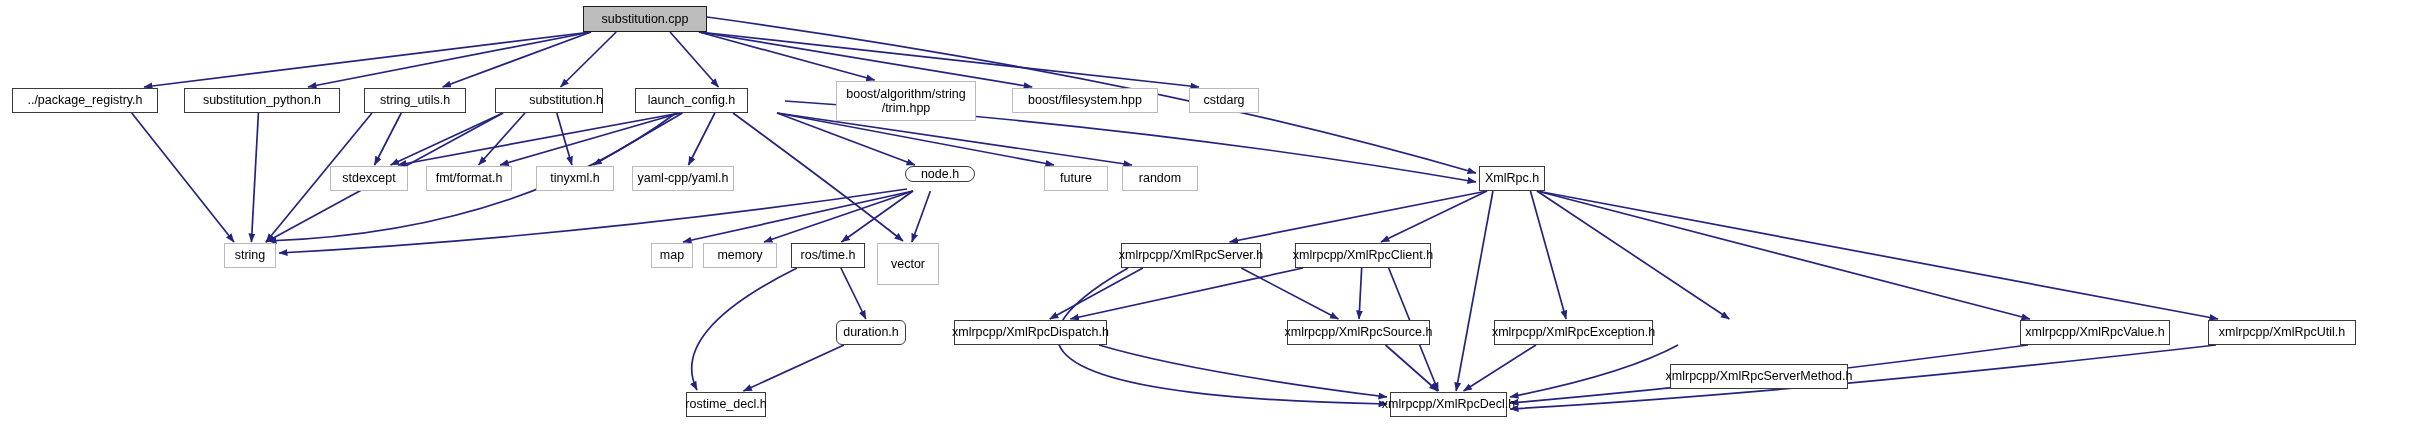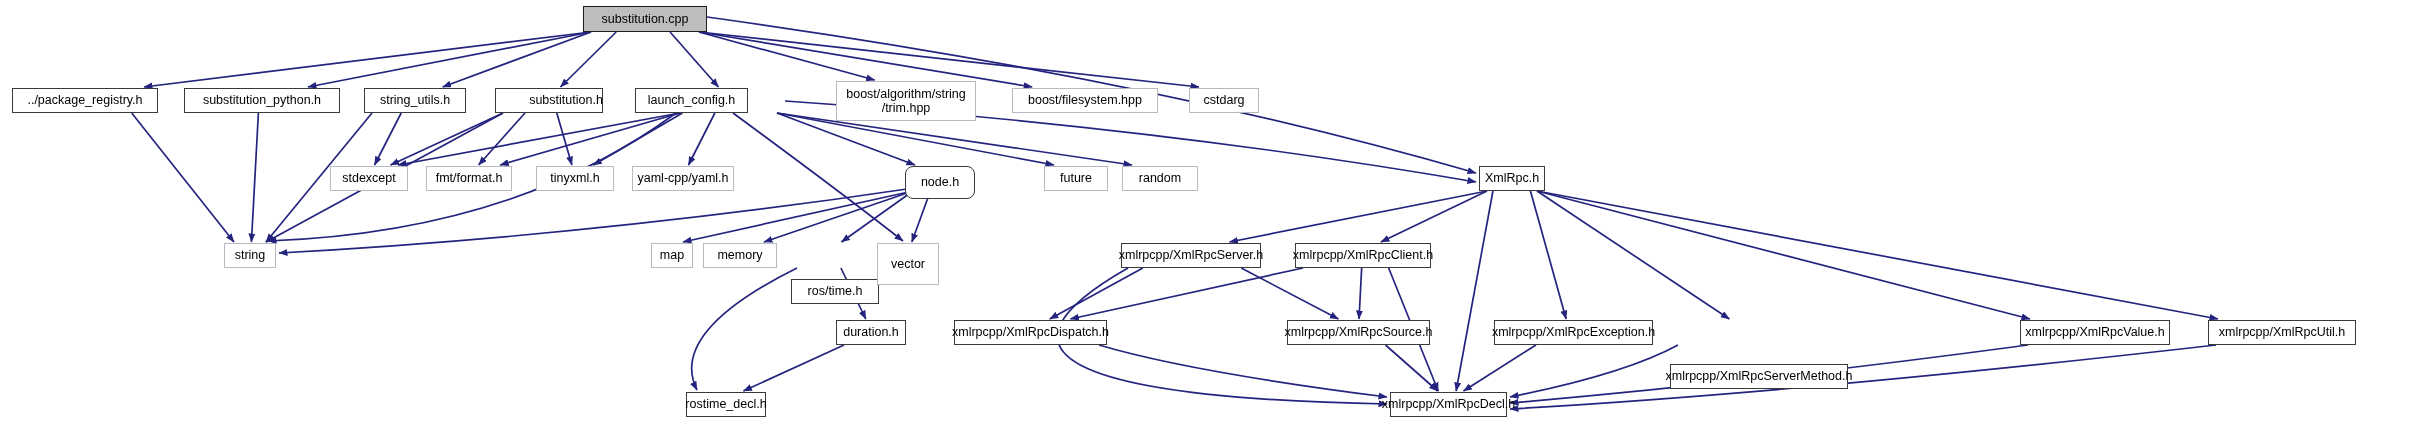--- a/index.html
+++ b/index.html
@@ -100,32 +100,32 @@
       <div class="node linked" style="left: 495px; top: 88px; width: 108px; height: 25px; background: rgb(255, 255, 255); border-color: rgb(58, 58, 58); color: rgb(0, 0, 0); padding-left: 34px;">substitution.h</div>
       <div class="node linked" style="left: 635px; top: 88px; width: 113px; height: 25px; background: rgb(255, 255, 255); border-color: rgb(58, 58, 58); color: rgb(0, 0, 0);">launch_config.h</div>
       <div class="node plain" style="left: 836px; top: 81px; width: 140px; height: 40px; background: rgb(255, 255, 255); border-color: rgb(185, 186, 192); color: rgb(0, 0, 0);">boost/algorithm/string
 /trim.hpp</div>
       <div class="node plain" style="left: 1012px; top: 88px; width: 146px; height: 25px; background: rgb(255, 255, 255); border-color: rgb(185, 186, 192); color: rgb(0, 0, 0);">boost/filesystem.hpp</div>
       <div class="node plain" style="left: 1189px; top: 88px; width: 70px; height: 25px; background: rgb(255, 255, 255); border-color: rgb(185, 186, 192); color: rgb(0, 0, 0);">cstdarg</div>
       <div class="node plain" style="left: 330px; top: 166px; width: 78px; height: 25px; background: rgb(255, 255, 255); border-color: rgb(185, 186, 192); color: rgb(0, 0, 0);">stdexcept</div>
       <div class="node plain" style="left: 426px; top: 166px; width: 86px; height: 25px; background: rgb(255, 255, 255); border-color: rgb(185, 186, 192); color: rgb(0, 0, 0);">fmt/format.h</div>
       <div class="node plain" style="left: 536px; top: 166px; width: 78px; height: 25px; background: rgb(255, 255, 255); border-color: rgb(185, 186, 192); color: rgb(0, 0, 0);">tinyxml.h</div>
       <div class="node plain" style="left: 632px; top: 166px; width: 102px; height: 25px; background: rgb(255, 255, 255); border-color: rgb(185, 186, 192); color: rgb(0, 0, 0);">yaml-cpp/yaml.h</div>
-      <div class="node linked" style="left: 905px; top: 166px; width: 70px; height: 33px; background: rgb(255, 255, 255); border-color: rgb(58, 58, 58); color: rgb(0, 0, 0); border-radius: 8px;">node.h</div>
+      <div class="node linked" style="left: 905px; top: 166px; width: 70px; height: 16px; background: rgb(255, 255, 255); border-color: rgb(58, 58, 58); color: rgb(0, 0, 0); border-radius: 8px;">node.h</div>
       <div class="node plain" style="left: 1044px; top: 166px; width: 64px; height: 25px; background: rgb(255, 255, 255); border-color: rgb(185, 186, 192); color: rgb(0, 0, 0);">future</div>
       <div class="node plain" style="left: 1122px; top: 166px; width: 76px; height: 25px; background: rgb(255, 255, 255); border-color: rgb(185, 186, 192); color: rgb(0, 0, 0);">random</div>
       <div class="node linked" style="left: 1479px; top: 166px; width: 66px; height: 25px; background: rgb(255, 255, 255); border-color: rgb(58, 58, 58); color: rgb(0, 0, 0);">XmlRpc.h</div>
       <div class="node plain" style="left: 224px; top: 243px; width: 52px; height: 25px; background: rgb(255, 255, 255); border-color: rgb(185, 186, 192); color: rgb(0, 0, 0);">string</div>
       <div class="node plain" style="left: 651px; top: 243px; width: 42px; height: 25px; background: rgb(255, 255, 255); border-color: rgb(185, 186, 192); color: rgb(0, 0, 0);">map</div>
       <div class="node plain" style="left: 703px; top: 243px; width: 74px; height: 25px; background: rgb(255, 255, 255); border-color: rgb(185, 186, 192); color: rgb(0, 0, 0);">memory</div>
-      <div class="node linked" style="left: 791px; top: 243px; width: 88px; height: 25px; background: rgb(255, 255, 255); border-color: rgb(58, 58, 58); color: rgb(0, 0, 0); margin-top: 36px;">ros/time.h</div>
+      <div class="node linked" style="left: 791px; top: 243px; width: 74px; height: 25px; background: rgb(255, 255, 255); border-color: rgb(58, 58, 58); color: rgb(0, 0, 0);">ros/time.h</div>
       <div class="node plain" style="left: 877px; top: 243px; width: 62px; height: 42px; background: rgb(255, 255, 255); border-color: rgb(185, 186, 192); color: rgb(0, 0, 0);">vector</div>
       <div class="node linked" style="left: 1121px; top: 243px; width: 140px; height: 25px; background: rgb(255, 255, 255); border-color: rgb(58, 58, 58); color: rgb(0, 0, 0);">xmlrpcpp/XmlRpcServer.h</div>
       <div class="node linked" style="left: 1295px; top: 243px; width: 136px; height: 25px; background: rgb(255, 255, 255); border-color: rgb(58, 58, 58); color: rgb(0, 0, 0);">xmlrpcpp/XmlRpcClient.h</div>
-      <div class="node linked" style="left: 836px; top: 320px; width: 70px; height: 25px; background: rgb(255, 255, 255); border-color: rgb(58, 58, 58); color: rgb(0, 0, 0);">duration.h</div>
+      <div class="node linked" style="left: 836px; top: 320px; width: 70px; height: 25px; background: rgb(255, 255, 255); border-color: rgb(58, 58, 58); color: rgb(0, 0, 0); border-radius: 6px;">duration.h</div>
       <div class="node linked" style="left: 954px; top: 320px; width: 153px; height: 25px; background: rgb(255, 255, 255); border-color: rgb(58, 58, 58); color: rgb(0, 0, 0);">xmlrpcpp/XmlRpcDispatch.h</div>
       <div class="node linked" style="left: 1287px; top: 320px; width: 143px; height: 25px; background: rgb(255, 255, 255); border-color: rgb(58, 58, 58); color: rgb(0, 0, 0);">xmlrpcpp/XmlRpcSource.h</div>
       <div class="node linked" style="left: 1494px; top: 320px; width: 159px; height: 25px; background: rgb(255, 255, 255); border-color: rgb(58, 58, 58); color: rgb(0, 0, 0);">xmlrpcpp/XmlRpcException.h</div>
       <div class="node linked" style="left: 1670px; top: 320px; width: 178px; height: 25px; background: rgb(255, 255, 255); border-color: rgb(58, 58, 58); color: rgb(0, 0, 0); margin-top: 44px;">xmlrpcpp/XmlRpcServerMethod.h</div>
       <div class="node linked" style="left: 2020px; top: 320px; width: 150px; height: 25px; background: rgb(255, 255, 255); border-color: rgb(58, 58, 58); color: rgb(0, 0, 0);">xmlrpcpp/XmlRpcValue.h</div>
       <div class="node linked" style="left: 2208px; top: 320px; width: 148px; height: 25px; background: rgb(255, 255, 255); border-color: rgb(58, 58, 58); color: rgb(0, 0, 0);">xmlrpcpp/XmlRpcUtil.h</div>
       <div class="node linked" style="left: 686px; top: 392px; width: 80px; height: 25px; background: rgb(255, 255, 255); border-color: rgb(58, 58, 58); color: rgb(0, 0, 0);">rostime_decl.h</div>
       <div class="node linked" style="left: 1390px; top: 392px; width: 117px; height: 25px; background: rgb(255, 255, 255); border-color: rgb(58, 58, 58); color: rgb(0, 0, 0);">xmlrpcpp/XmlRpcDecl.h</div>
     </div>
 </div>

